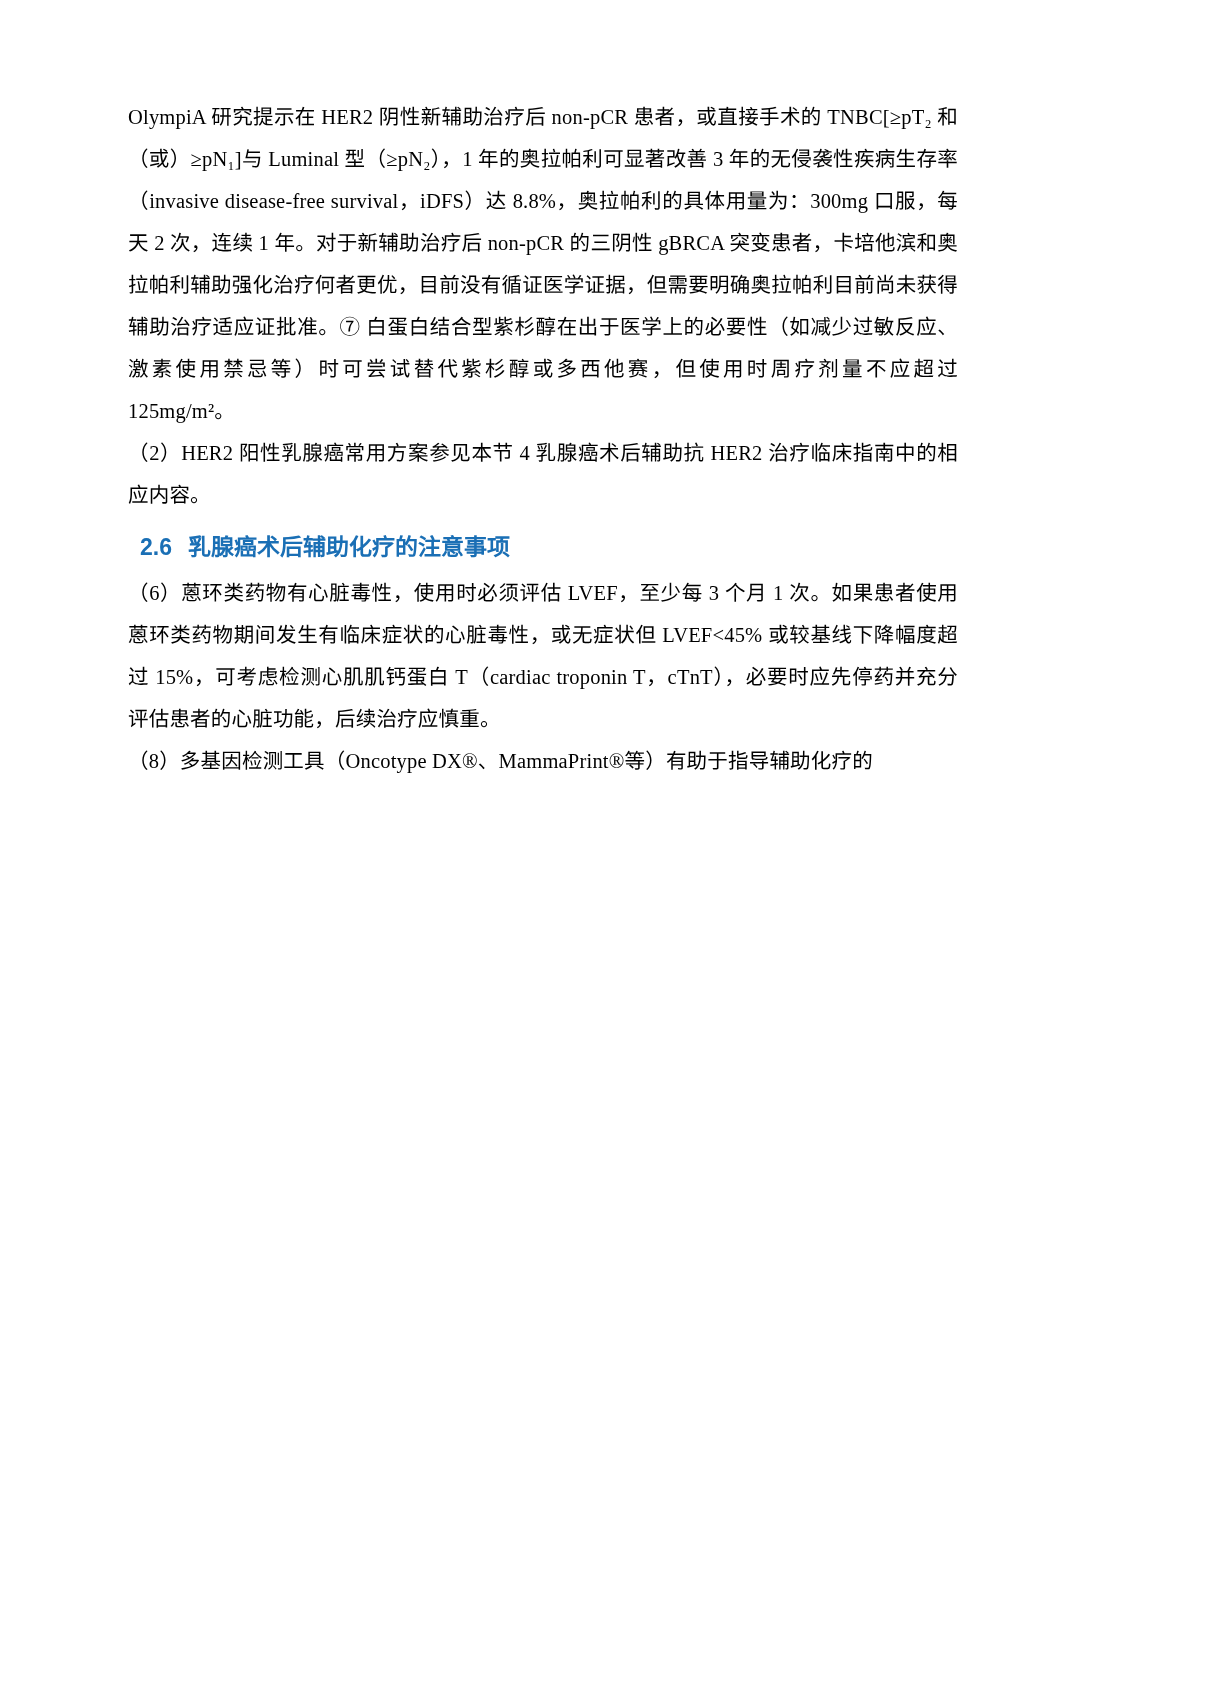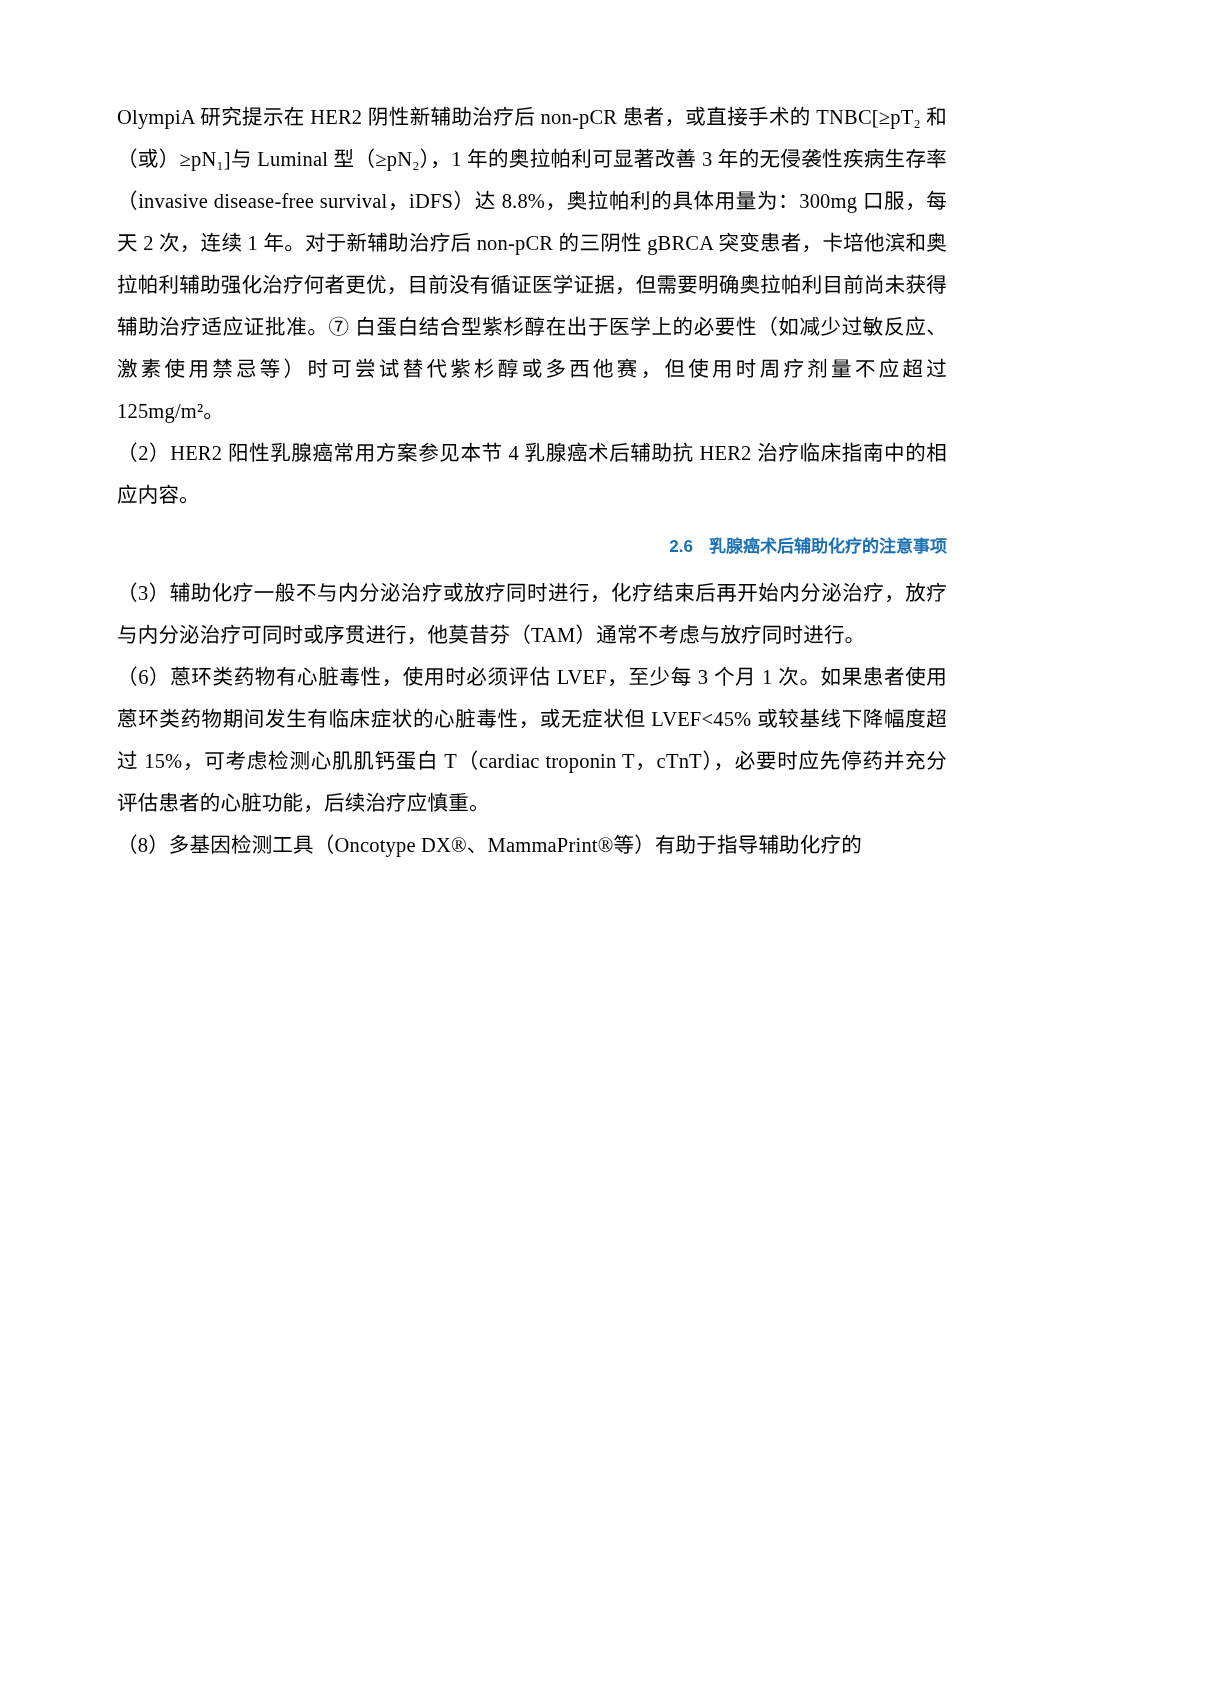--- a/index.html
+++ b/index.html
@@ -20,42 +20,41 @@
   
   #page {
     position: absolute;
     inset: 0;
     background: #ffffff;
   }
 
   
   .text-col {
     position: absolute;
-    left: 117px;
+    left: 128px;
     top: 96px;
     width: 830px;
   }
 
   p.para {
     margin: 0 0 0 0;
     font-size: 20.5px;
     line-height: 42px;
     text-align: justify;
     text-justify: inter-ideograph;
     letter-spacing: 0.2px;
   }
 
   .section-head {
-    margin: 10px 0 4px 0;
+    margin: 10px 0 4px 12px;
     color: #1a6fb5;
     font-family: "Liberation Sans", "DejaVu Sans", sans-serif;
     font-weight: bold;
-    font-size: 17px;
+    font-size: 23px;
     line-height: 42px;
-    text-align: right;
   }
   .section-head .num {
     margin-right: 16px;
   }
 
   
   #side-col {
     position: absolute;
     right: 0;
     top: 0;
@@ -71,21 +70,20 @@
   <div class="text-col">
 
     <p class="para">OlympiA 研究提示在 HER2 阴性新辅助治疗后 non-pCR 患者，或直接手术的 TNBC[≥pT₂ 和（或）≥pN₁]与 Luminal 型（≥pN₂），1 年的奥拉帕利可显著改善 3 年的无侵袭性疾病生存率（invasive disease-free survival，iDFS）达 8.8%，奥拉帕利的具体用量为：300mg 口服，每天 2 次，连续 1 年。对于新辅助治疗后 non-pCR 的三阴性 gBRCA 突变患者，卡培他滨和奥拉帕利辅助强化治疗何者更优，目前没有循证医学证据，但需要明确奥拉帕利目前尚未获得辅助治疗适应证批准。⑦ 白蛋白结合型紫杉醇在出于医学上的必要性（如减少过敏反应、激素使用禁忌等）时可尝试替代紫杉醇或多西他赛，但使用时周疗剂量不应超过 125mg/m²。</p>
 
     <p class="para">（2）HER2 阳性乳腺癌常用方案参见本节 4 乳腺癌术后辅助抗 HER2 治疗临床指南中的相应内容。</p>
 
     <div class="section-head">
       <span class="num">2.6</span><span>乳腺癌术后辅助化疗的注意事项</span>
     </div>
 
-    <p class="para">（3）辅助化疗一般不与内分泌治疗或放疗同时进行，化疗结束后再开始内分泌治疗，放疗与内分泌治疗可同时或序贯进行，他莫昔芬（TAM）通常不考虑与放疗同时进行。</p>
     <p class="para">（6）蒽环类药物有心脏毒性，使用时必须评估 LVEF，至少每 3 个月 1 次。如果患者使用蒽环类药物期间发生有临床症状的心脏毒性，或无症状但 LVEF&lt;45% 或较基线下降幅度超过 15%，可考虑检测心肌肌钙蛋白 T（cardiac troponin T，cTnT），必要时应先停药并充分评估患者的心脏功能，后续治疗应慎重。</p>
     <p class="para">（8）多基因检测工具（Oncotype DX®、MammaPrint®等）有助于指导辅助化疗的</p>
 
   </div>
 
   <div id="side-col">
 
     
 
     

